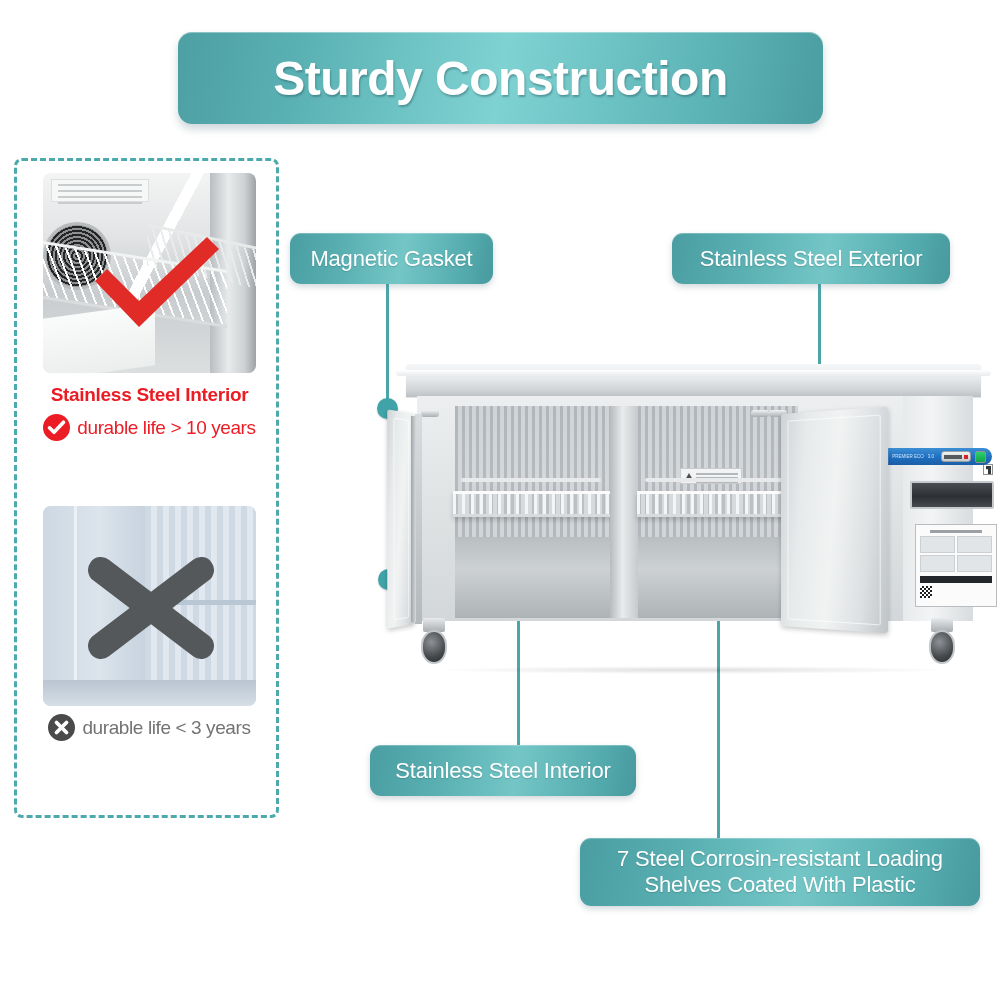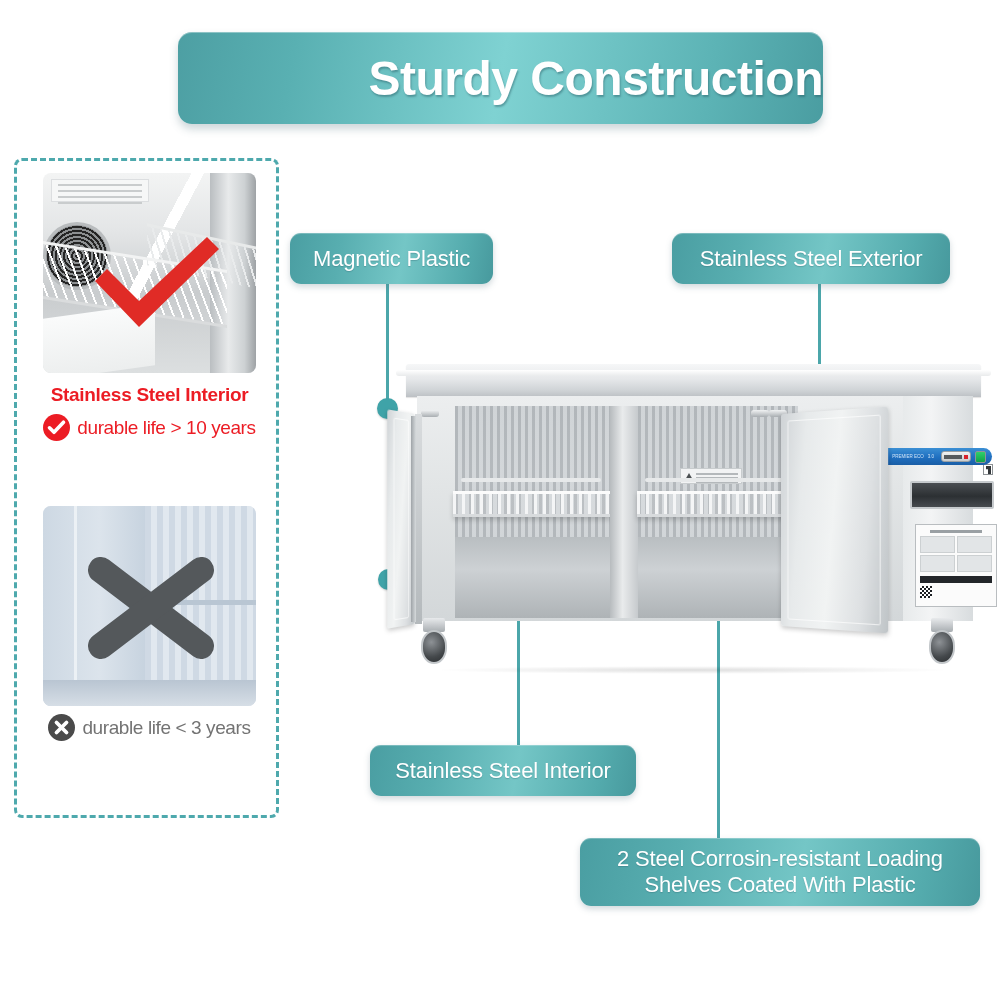--- a/index.html
+++ b/index.html
@@ -5,21 +5,21 @@
   * { margin:0; padding:0; box-sizing:border-box; }
   html,body { width:1000px; height:1000px; background:#ffffff; overflow:hidden; }
   body { font-family:"Liberation Sans", sans-serif; position:relative; }
 
   
   #title-banner{
     position:absolute; left:178px; top:32px; width:645px; height:92px;
     border-radius:14px;
     background:linear-gradient(100deg,#4d9fa3 0%,#59b0b2 18%,#7fd2d2 50%,#5cb3b5 82%,#4a9da1 100%);
     box-shadow:0 5px 9px rgba(90,120,130,.30), inset 0 1px 0 rgba(255,255,255,.35);
-    display:flex; align-items:center; justify-content:flex-end;
+    display:flex; align-items:center; justify-content:center;
   }
   #title-banner .tt{
     color:#ffffff; font-size:48px; font-weight:bold; letter-spacing:-0.5px;
     text-shadow:1px 2px 2px rgba(40,90,100,.45);
     white-space:nowrap;
   }
 
   
   #compare-panel{
     position:absolute; left:14px; top:158px; width:265px; height:660px;
@@ -309,33 +309,33 @@
 
 <div class="conn-line" style="left:517px; top:545px; height:207px;"></div>
 <div class="conn-dot" style="left:508px; top:535px;"></div>
 <div class="conn-h" style="left:390px; top:578px; width:128px;"></div>
 <div class="conn-dot" style="left:378px; top:569px;"></div>
 
 <div class="conn-line" style="left:717px; top:490px; height:348px;"></div>
 <div class="conn-dot" style="left:708px; top:480px;"></div>
 
 <div class="callout" style="left:290px; top:233px; width:203px; height:51px; font-size:22px;">
-  <span>Magnetic Plastic</span>
+  <span>Magnetic Gasket</span>
 </div>
 
 <div class="callout" style="left:672px; top:233px; width:278px; height:51px; font-size:22px;">
   <span>Stainless Steel Exterior</span>
 </div>
 
 <div class="callout" style="left:370px; top:745px; width:266px; height:51px; font-size:22px;">
   <span>Stainless Steel Interior</span>
 </div>
 
 <div class="callout" style="left:580px; top:838px; width:400px; height:68px; font-size:22px; padding:0 12px;">
-  <span>2 Steel Corrosin-resistant Loading Shelves Coated With Plastic</span>
+  <span>7 Steel Corrosin-resistant Loading Shelves Coated With Plastic</span>
 </div>
 
 <div id="fridge">
 
   <div class="ss-top"></div>
 
   <div class="cab-body">
 
     <div class="cavity" style="left:38px; top:10px; width:155px; height:212px;">
       <div class="cav-ribs"></div>

